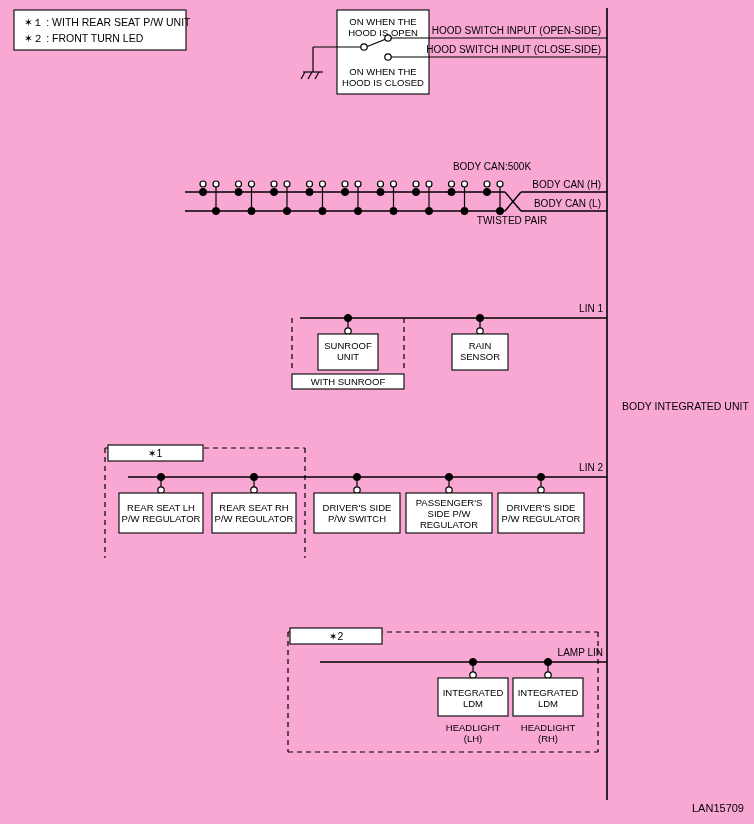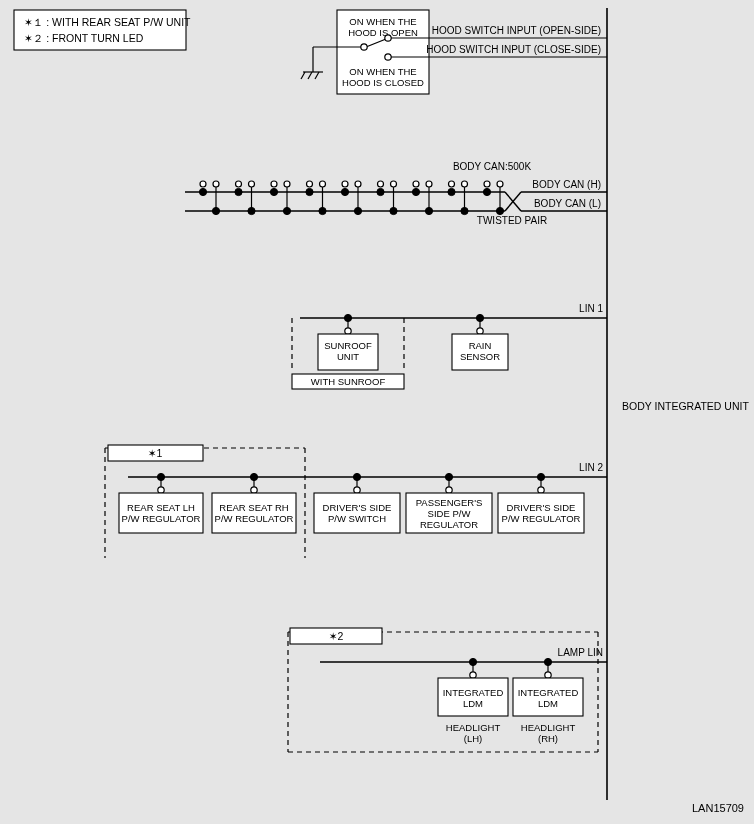--- a/index.html
+++ b/index.html
@@ -10,21 +10,21 @@
   }
   body {
     font-family: "Liberation Sans", sans-serif;
     color: #000000;
   }
   #page {
     position: relative;
     width: 754px;
     height: 824px;
     overflow: hidden;
-    background: #e5e5e5;
+    background: #f9a8d4;
   }
   svg#diagram {
     position: absolute;
     top: 0;
     left: 0;
     width: 754px;
     height: 824px;
   }
   .wire        { stroke: #000; stroke-width: 1.2; fill: none; }
   .busline     { stroke: #000; stroke-width: 1.4; fill: none; }

